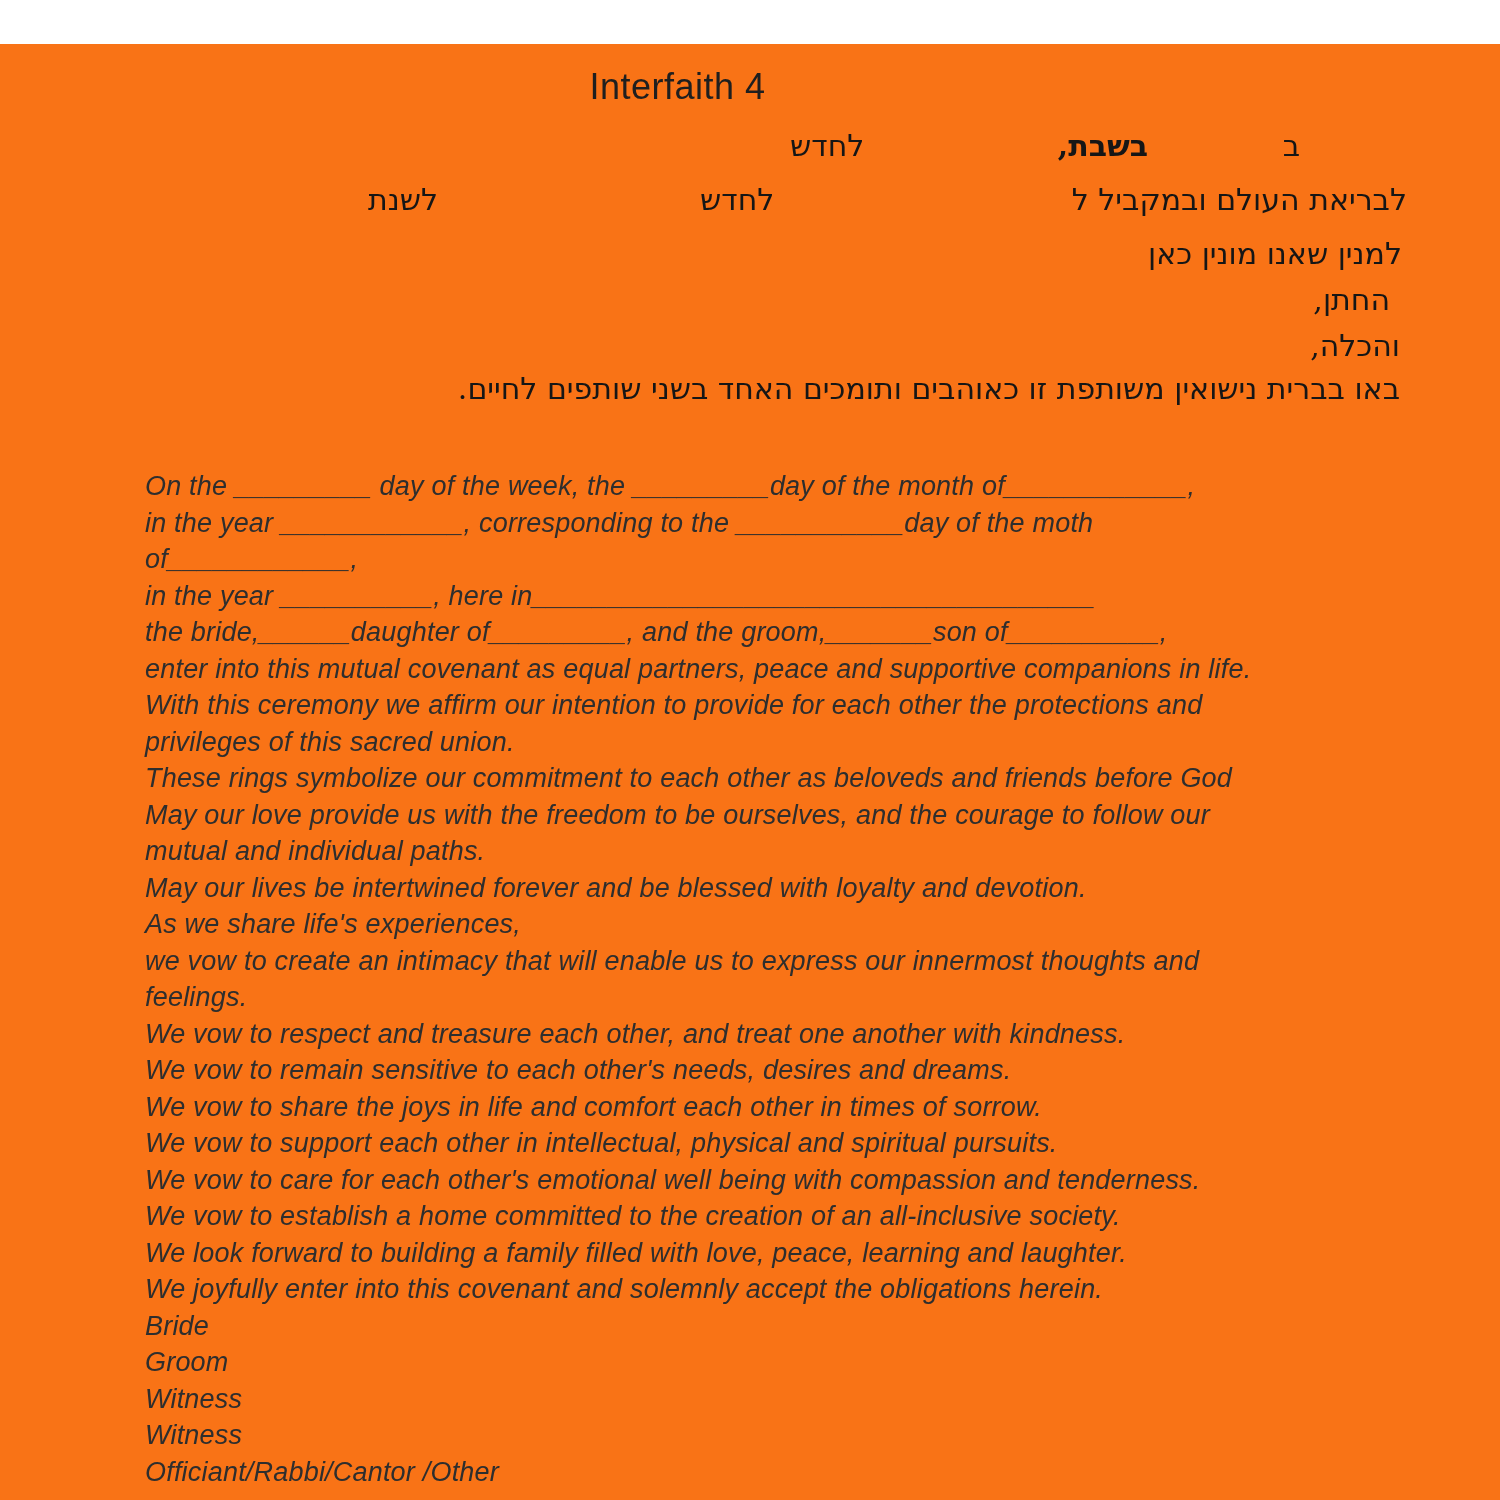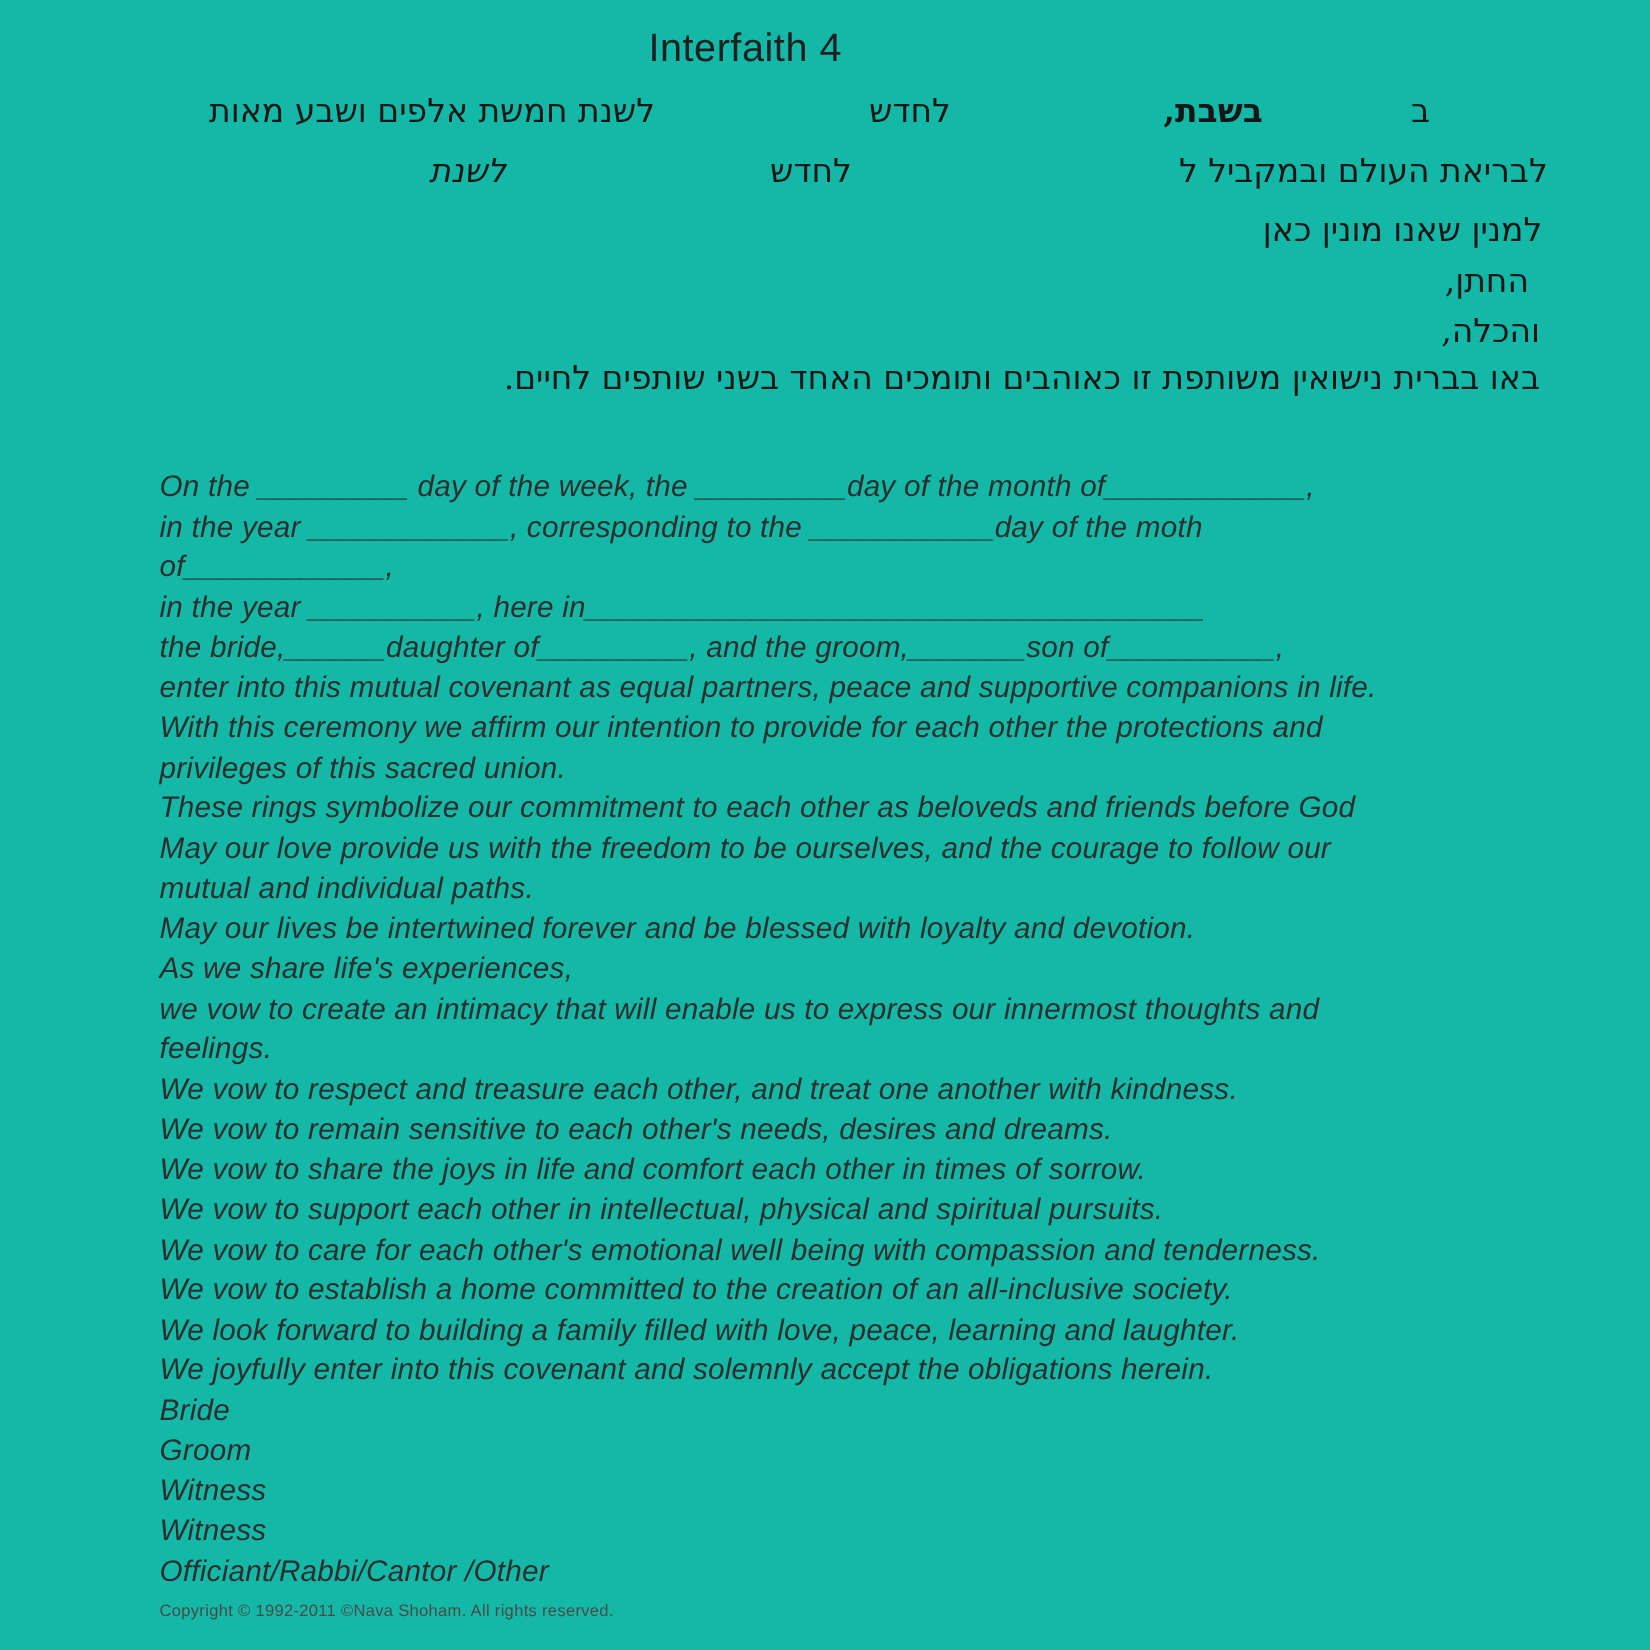--- a/index.html
+++ b/index.html
@@ -3,21 +3,21 @@
 <meta charset="utf-8">
 <style>
   html, body { margin: 0; padding: 0; }
   body {
     width: 1500px; height: 1500px;
     background: #ffffff;
     font-family: "Liberation Sans", sans-serif;
     position: relative;
     overflow: hidden;
   }
-  .page { position: absolute; inset: 0; background: #14b8a6; }
+  .page { position: absolute; inset: 0; background: #f97316; margin-top: 44px; }
 
   .title {
     position: absolute;
     top: 22px; left: 0; width: 1355px;
     text-align: center;
     font-size: 36px;
     color: #1f1f1f;
     letter-spacing: 0.5px;
   }
 
@@ -29,21 +29,21 @@
     font-size: 30px;
     color: #161616;
     white-space: nowrap;
   }
   #h-r1-bet       { top: 84px;  right: 200px; }
   #h-r1-beshabbat { top: 84px;  right: 352px; font-weight: bold; }
   #h-r1-lachodesh { top: 84px;  left: 790px; }
   #h-r1-lishnat   { top: 84px;  left: 190px; }
   #h-r2-livriat   { top: 138px; right: 93px; }
   #h-r2-lachodesh { top: 138px; left: 700px; }
-  #h-r2-lishnat   { top: 138px; left: 390px; font-style: italic; }
+  #h-r2-lishnat   { top: 138px; left: 368px; }
   #h-r3-leminyan  { top: 192px; right: 98px; }
   #h-r4-chatan    { top: 238px; right: 110px; }
   #h-r5-kallah    { top: 284px; right: 100px; }
   #h-r6-covenant  { top: 327px; right: 100px; text-align: right; }
 
   .english {
     position: absolute;
     left: 145px; top: 424px;
     font-size: 27px;
     line-height: 36.5px;
@@ -65,21 +65,20 @@
 </head>
 <body>
 
 <div class="page">
 
   <div class="title">Interfaith 4</div>
 
   <div class="heb" id="h-r1-bet">ב</div>
   <div class="heb" id="h-r1-beshabbat">בשבת,</div>
   <div class="heb" id="h-r1-lachodesh">לחדש</div>
-  <div class="heb" id="h-r1-lishnat">לשנת חמשת אלפים ושבע מאות</div>
 
   <div class="heb" id="h-r2-livriat">לבריאת העולם ובמקביל ל</div>
   <div class="heb" id="h-r2-lachodesh">לחדש</div>
   <div class="heb" id="h-r2-lishnat">לשנת</div>
 
   <div class="heb" id="h-r3-leminyan">למנין שאנו מונין כאן</div>
   <div class="heb" id="h-r4-chatan">החתן,</div>
   <div class="heb" id="h-r5-kallah">והכלה,</div>
   <div class="heb" id="h-r6-covenant">באו בברית נישואין משותפת זו כאוהבים ותומכים האחד בשני שותפים לחיים.</div>
 

